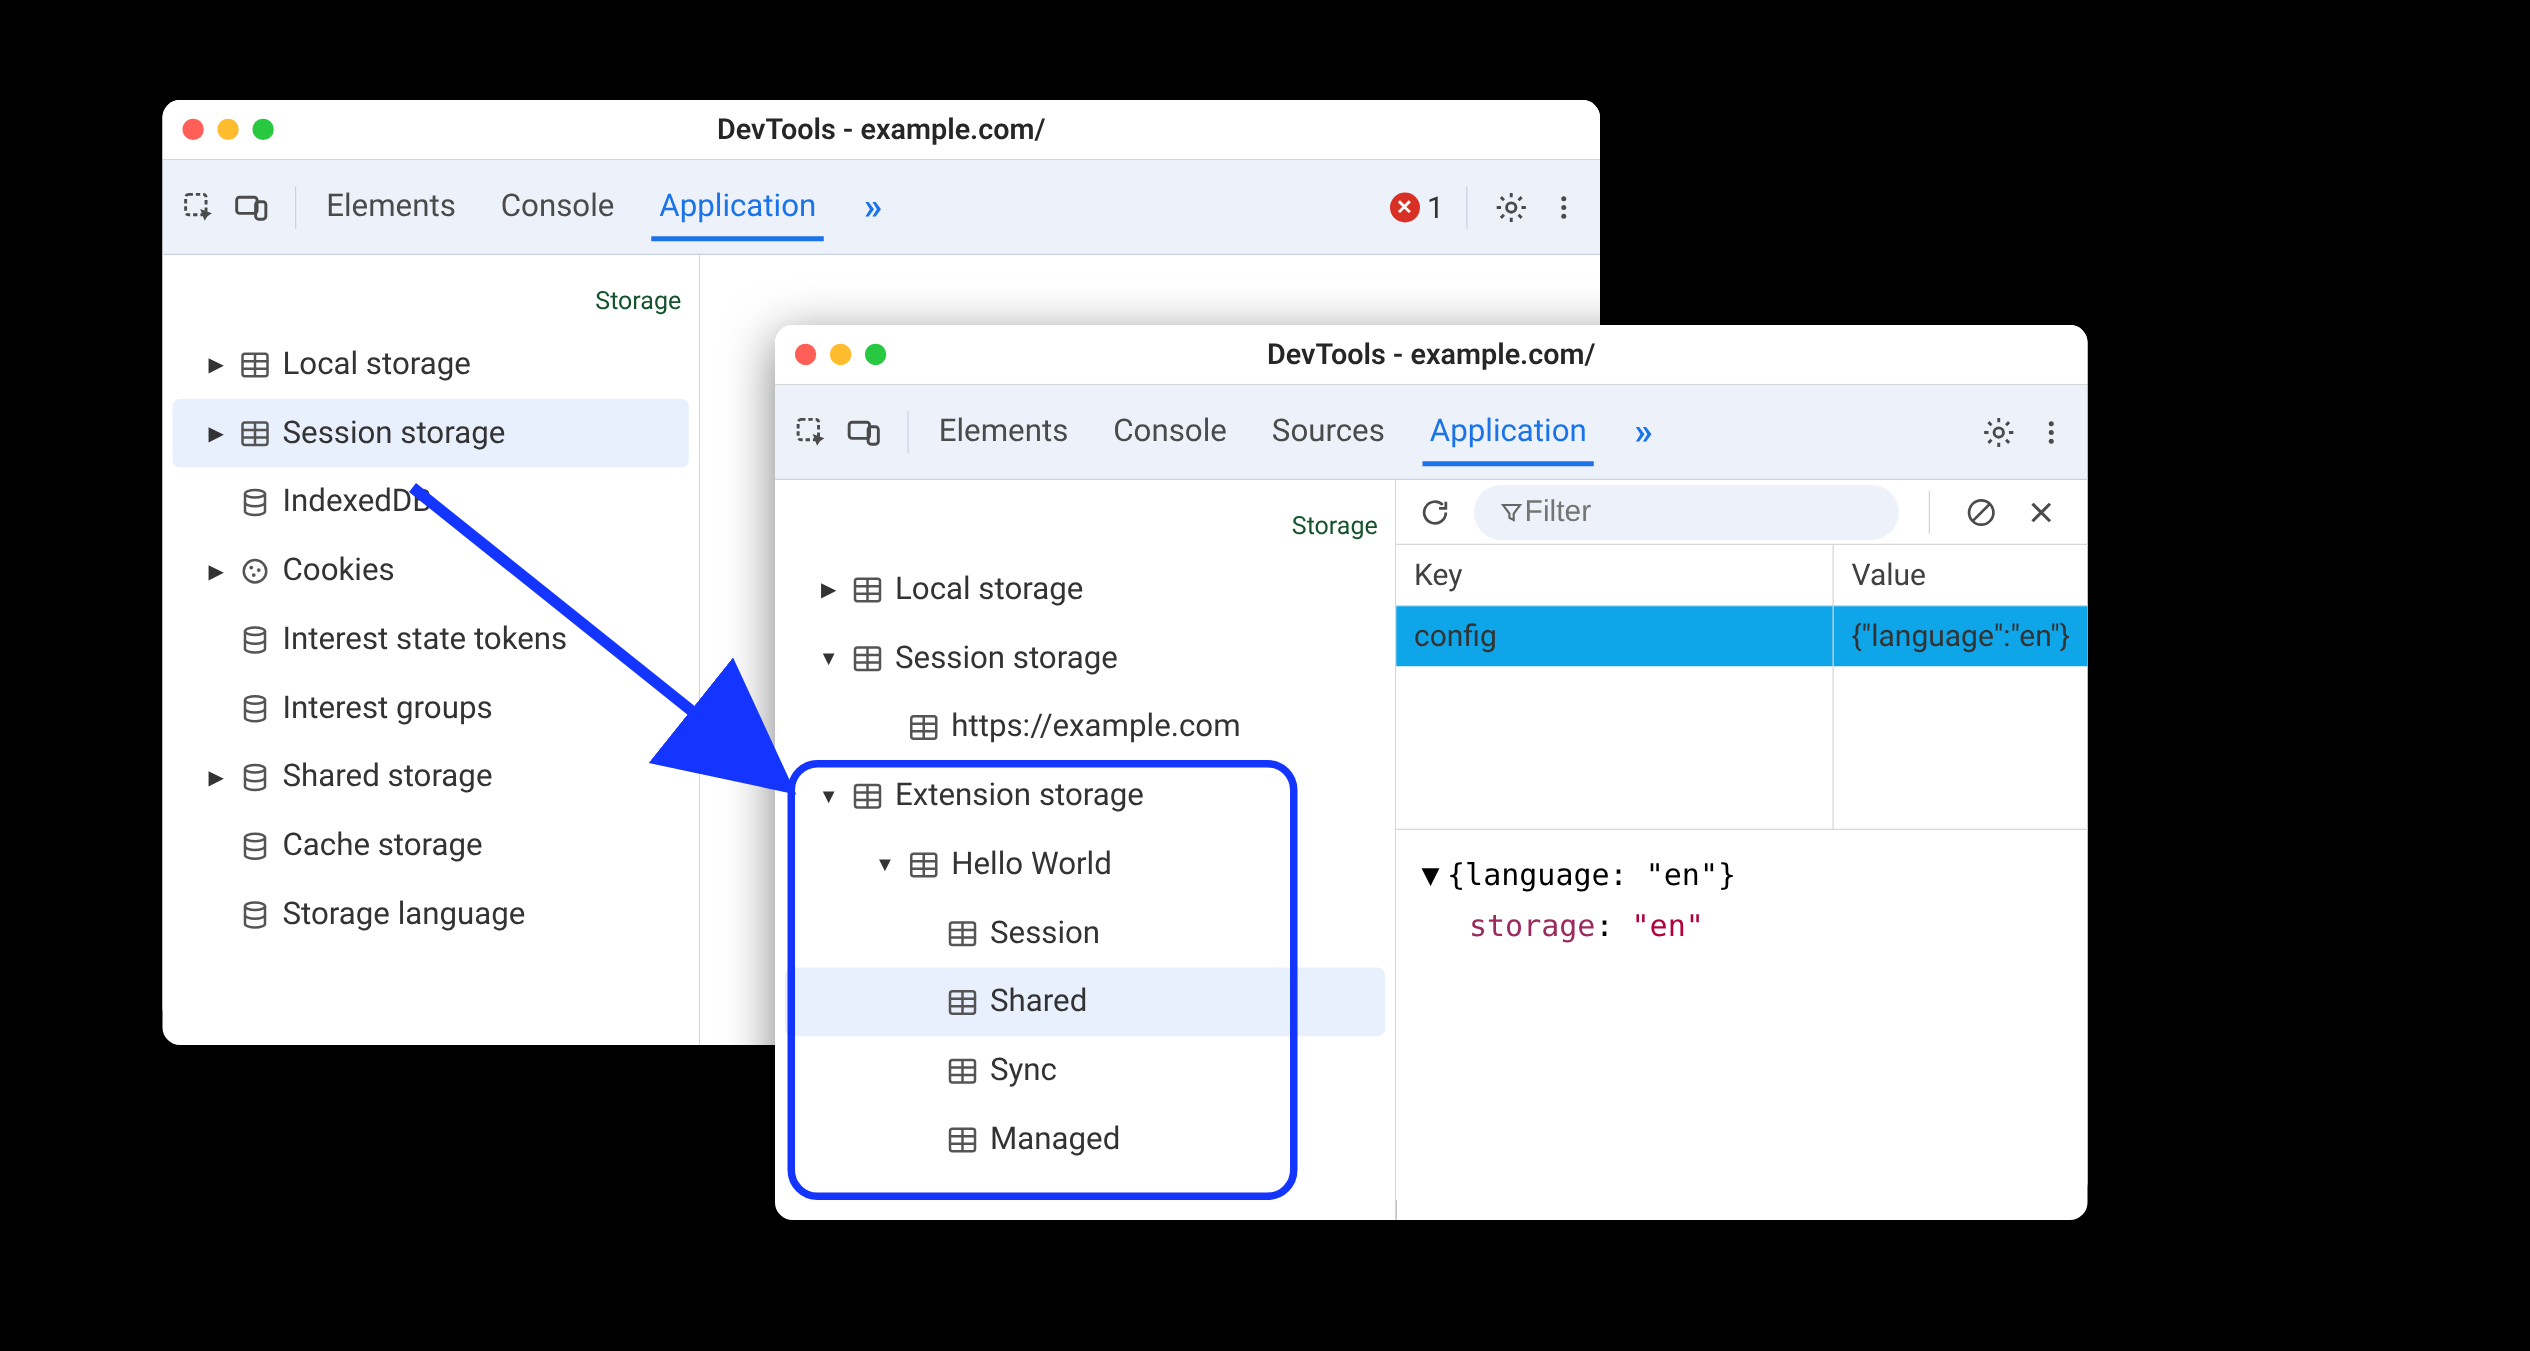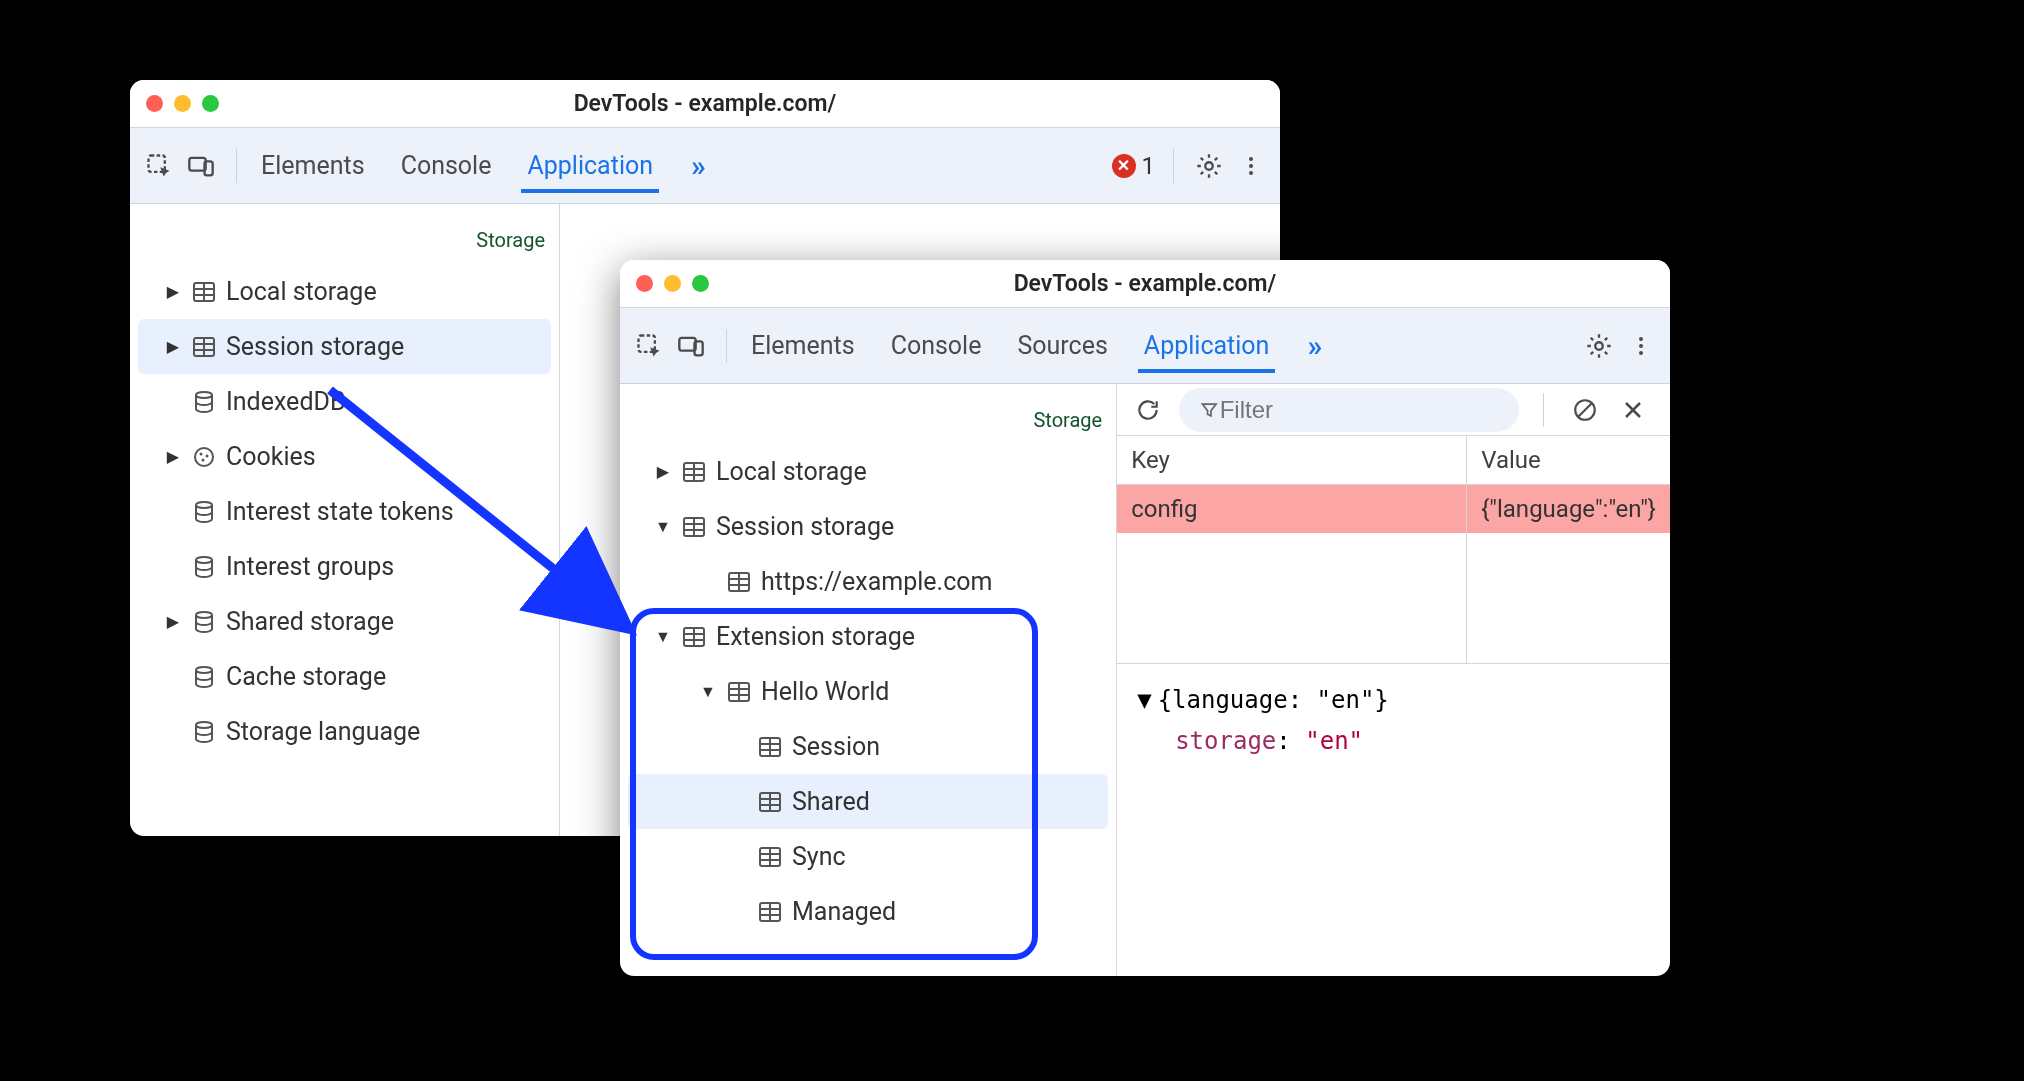--- a/index.html
+++ b/index.html
@@ -76,21 +76,21 @@
   .filter-bar { height:52px; display:flex; align-items:center; gap:14px; padding: 0 14px; border-bottom:1px solid #d6d6d6; }
   .filter-pill { display:flex; align-items:center; background:#edf2fa; border-radius: 24px; padding: 8px 20px; flex:1; max-width:340px; }
   .filter-pill input { border:none; background:transparent; font-size:24px; color:#666; outline:none; width:100%; }
   .tbl { border-bottom:1px solid #d6d6d6; }
   .tbl-head { display:flex; border-bottom:1px solid #d6d6d6; }
   .tbl-head .cell { padding:10px 14px; font-size:24px; color:#404040; }
   .tbl-row { display:flex; }
   .tbl-row .cell { padding:10px 14px; font-size:24px; color:#333; }
   .col-key { width:350px; border-right:1px solid #d6d6d6; }
   .col-val { flex:1; }
-  .tbl-row.sel { background:#fca5a5; }
+  .tbl-row.sel { background:#0ea5e9; }
   .tbl .blank-rows { height: 130px; display:flex; }
   .tbl .blank-rows .col-key { border-right:1px solid #d6d6d6; width:350px; }
 
   .detail { padding: 16px 20px; font-family: ui-monospace, Menlo, monospace; font-size:24px; line-height:1.7; }
   .detail .k { color:#9b2a5f; }
   .detail .v { color:#b1003c; }
   .detail .arrow-d { margin-right:6px; }
 
   .highlight-box {
     position:absolute;

